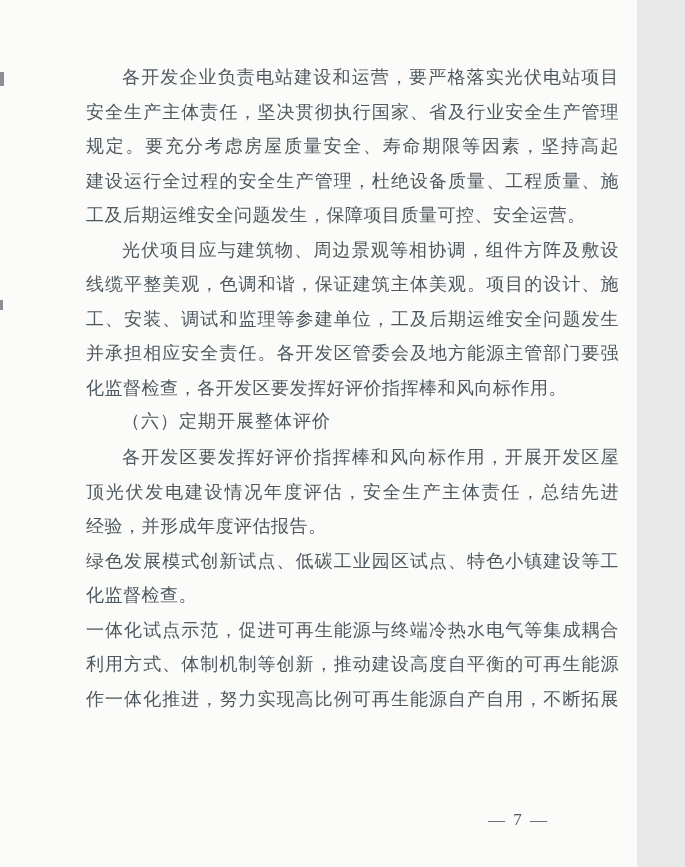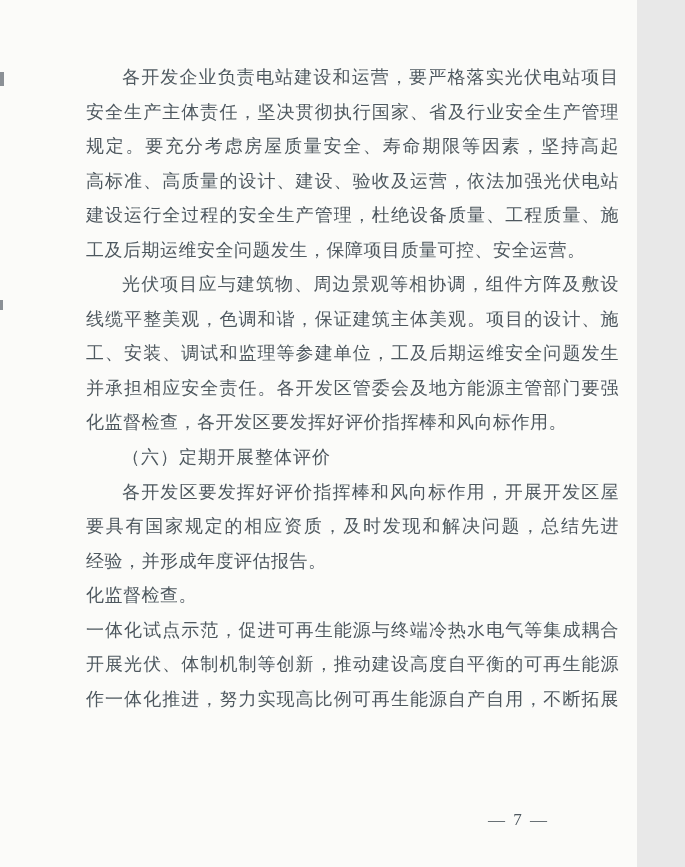--- a/index.html
+++ b/index.html
@@ -35,20 +35,21 @@
   }
   .line.indent {
     text-indent: 2em;
   }
   .line.endline {
     text-align: center;
     text-align-last: left;
   }
   .line.heading {
     letter-spacing: 1px;
+    font-family: Liberation Mono, monospace;
   }
   .page-number {
     position: absolute;
     top: 810px;
     right: 88px;
     font-size: 17px;
     letter-spacing: 2px;
     color: #4e585f;
   }
   .scan-artifact {
@@ -64,33 +65,33 @@
 
 <div class="page">
 
   <span class="scan-artifact a1"></span>
   <span class="scan-artifact a2"></span>
 
   <div class="text-column">
     <div class="line indent">各开发企业负责电站建设和运营，要严格落实光伏电站项目</div>
     <div class="line">安全生产主体责任，坚决贯彻执行国家、省及行业安全生产管理</div>
     <div class="line">规定。要充分考虑房屋质量安全、寿命期限等因素，坚持高起点、</div>
-    <div class="line">高标准、高质量的设计、建设、验收及运营，依法加强光伏电站</div>
     <div class="line">建设运行全过程的安全生产管理，杜绝设备质量、工程质量、施</div>
     <div class="line endline">工及后期运维安全问题发生，保障项目质量可控、安全运营。</div>
     <div class="line indent">光伏项目应与建筑物、周边景观等相协调，组件方阵及敷设</div>
     <div class="line">线缆平整美观，色调和谐，保证建筑主体美观。项目的设计、施</div>
     <div class="line">工、安装、调试和监理等参建单位，工及后期运维安全问题发生</div>
     <div class="line">并承担相应安全责任。各开发区管委会及地方能源主管部门要强</div>
     <div class="line endline">化监督检查，各开发区要发挥好评价指挥棒和风向标作用。</div>
     <div class="line indent endline heading">（六）定期开展整体评价</div>
     <div class="line indent">各开发区要发挥好评价指挥棒和风向标作用，开展开发区屋</div>
-    <div class="line">要具有国家规定的相应资质，及时发现和解决问题，总结先进</div>
+    <div class="line">顶光伏发电建设情况年度评估，安全生产主体责任，总结先进</div>
     <div class="line endline">经验，并形成年度评估报告。</div>
+    <div class="line">绿色发展模式创新试点、低碳工业园区试点、特色小镇建设等工</div>
     <div class="line endline">化监督检查。</div>
     <div class="line">一体化试点示范，促进可再生能源与终端冷热水电气等集成耦合</div>
-    <div class="line">开展光伏、体制机制等创新，推动建设高度自平衡的可再生能源</div>
+    <div class="line">利用方式、体制机制等创新，推动建设高度自平衡的可再生能源</div>
     <div class="line">作一体化推进，努力实现高比例可再生能源自产自用，不断拓展可</div>
   </div>
 
   <div class="page-number">— 7 —</div>
 
 </div>
 
 </body></html>

